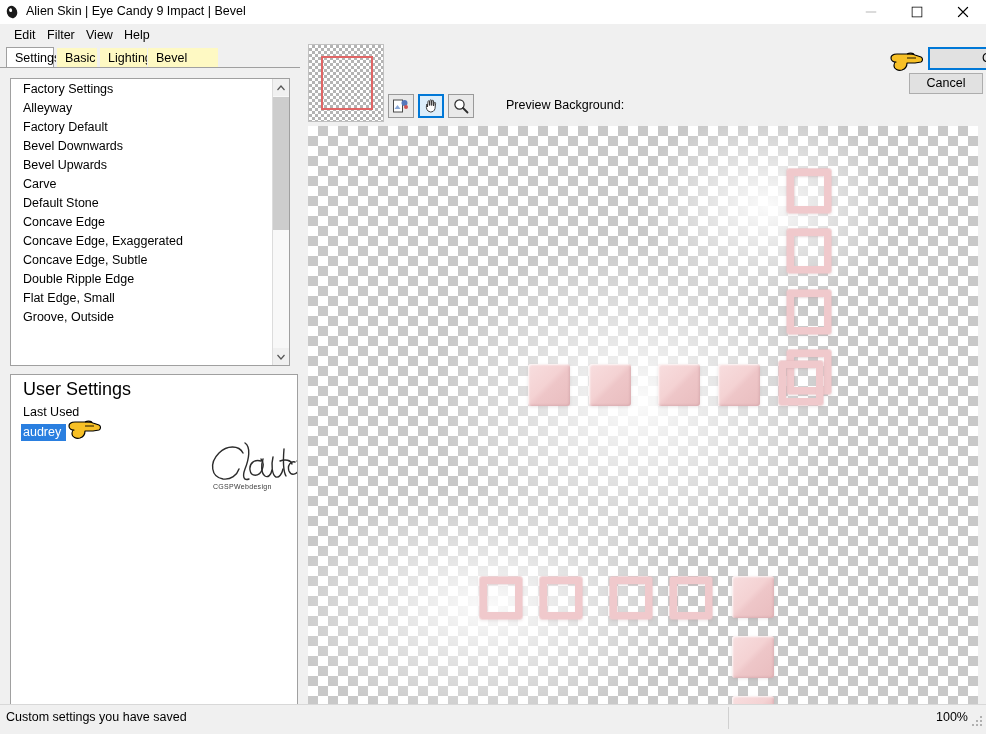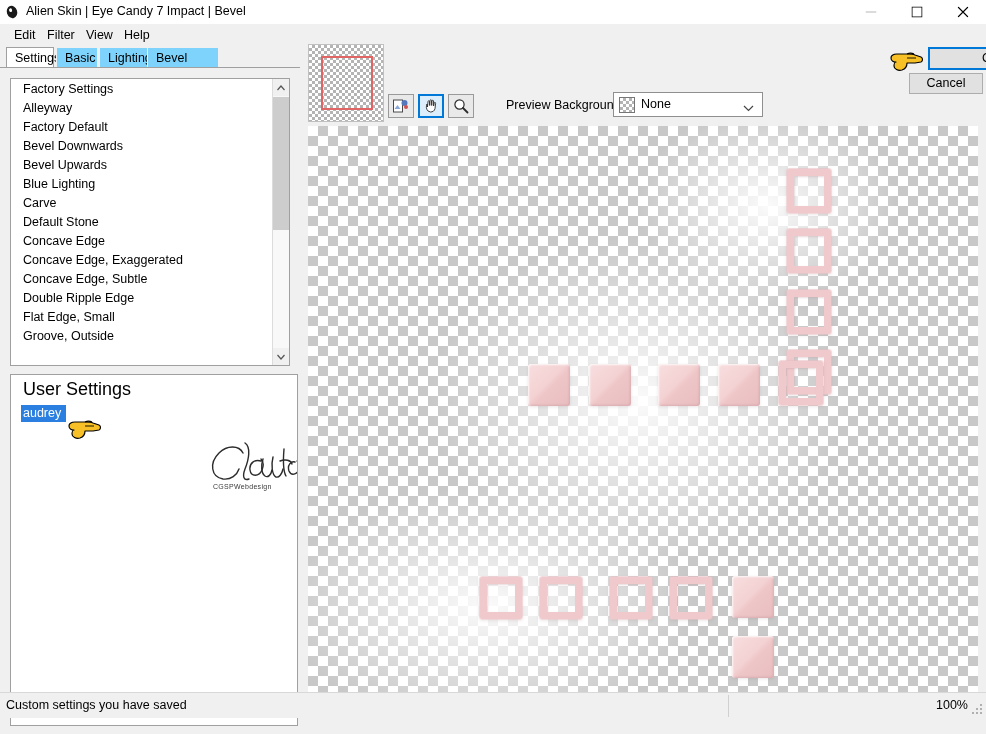--- a/index.html
+++ b/index.html
@@ -19,21 +19,21 @@
   .wc svg{position:absolute;left:50%;top:50%;transform:translate(-50%,-50%);}
   .wc-min{right:92px;} .wc-max{right:46px;} .wc-close{right:0;}
 
   
   .menubar{position:absolute;left:0;top:24px;width:986px;height:22px;background:#f0f0f0;}
   .menubar .mi{position:absolute;top:3px;padding:1px 6px;font-size:12.5px;cursor:default;}
 
   
   .tabrow{position:absolute;left:0;top:47px;width:300px;height:21px;}
   .tab{position:absolute;top:0;height:21px;line-height:20px;font-size:12.5px;
-       padding:0 8px;background:#7dd3fc;color:#000;cursor:default;
+       padding:0 8px;background:#fef9c3;color:#000;cursor:default;
        border:1px solid #f0f0f0;border-bottom:none;box-sizing:border-box;}
   .tab.active{background:#ffffff;border:1px solid #a0a0a0;border-bottom:1px solid #fff;}
   .tabline{position:absolute;left:0;top:67px;width:300px;height:1px;background:#a0a0a0;}
 
   
   .leftpanel{position:absolute;left:0;top:68px;width:300px;height:640px;background:#f0f0f0;}
 
   .listbox{position:absolute;left:10px;top:10px;width:280px;height:288px;
            background:#fff;border:1px solid #a0a0a0;box-sizing:border-box;overflow:hidden;}
   .list-inner{position:absolute;left:0;top:0;width:262px;height:100%;overflow:hidden;}
@@ -117,42 +117,42 @@
     box-sizing:border-box;
   }
   .sq-frame::after{
     content:"";position:absolute;left:7px;top:7px;right:7px;bottom:7px;
     box-shadow:inset 1px 1px 2px rgba(190,150,155,.35);border-radius:1px;
   }
   .haze{position:absolute;border-radius:50%;pointer-events:none;
         background:radial-gradient(ellipse at center,rgba(255,255,255,.92) 0%,rgba(255,255,255,0) 70%);}
 
   
-  .statusbar{position:absolute;left:0;bottom:16px;width:986px;height:26px;background:#f0f0f0;border-top:1px solid #d8d8d8;box-sizing:border-box;}
+  .statusbar{position:absolute;left:0;bottom:4px;width:986px;height:26px;background:#f0f0f0;border-top:1px solid #d8d8d8;box-sizing:border-box;}
   .status-text{position:absolute;left:6px;top:5px;font-size:12.5px;cursor:default;}
   .status-sep{position:absolute;left:728px;top:2px;width:1px;height:22px;background:#d0d0d0;}
   .status-zoom{position:absolute;right:18px;top:5px;font-size:12.5px;cursor:default;}
   .grip{position:absolute;right:3px;bottom:3px;width:12px;height:12px;}
 
   
   .hand{position:absolute;pointer-events:none;}
 </style>
 </head>
 <body>
 
 <div id="app">
 
   <div class="titlebar">
     <span class="tb-icon">
       <svg width="16" height="16" viewBox="0 0 16 16">
         <ellipse cx="7" cy="8" rx="5.2" ry="6.2" fill="#1a1a1a" transform="rotate(-18 7 8)"></ellipse>
         <ellipse cx="5.6" cy="6.2" rx="1.5" ry="1.9" fill="#ffffff" transform="rotate(-18 5.6 6.2)"></ellipse>
       </svg>
     </span>
-    <span class="tb-title">Alien Skin | Eye Candy 7 Impact | Bevel</span>
+    <span class="tb-title">Alien Skin | Eye Candy 9 Impact | Bevel</span>
 
     <div class="wc wc-min">
       <svg width="11" height="11" viewBox="0 0 11 11">
           <rect x="0" y="5" width="11" height="1" fill="#b8b8b8"></rect>
         </svg>
     </div>
     <div class="wc wc-max">
       <svg width="11" height="11" viewBox="0 0 11 11">
           <rect x="0.5" y="0.5" width="10" height="10" fill="none" stroke="#000" stroke-width="1"></rect>
         </svg>
@@ -181,21 +181,20 @@
 
   <div class="leftpanel">
 
     <div class="listbox">
       <div class="list-inner">
         <div class="lgroup">Factory Settings</div>
         <div class="litem">Alleyway</div>
         <div class="litem">Factory Default</div>
         <div class="litem">Bevel Downwards</div>
         <div class="litem">Bevel Upwards</div>
-        <div class="litem">Blue Lighting</div>
         <div class="litem">Carve</div>
         <div class="litem">Default Stone</div>
         <div class="litem">Concave Edge</div>
         <div class="litem">Concave Edge, Exaggerated</div>
         <div class="litem">Concave Edge, Subtle</div>
         <div class="litem">Double Ripple Edge</div>
         <div class="litem">Flat Edge, Small</div>
         <div class="litem">Groove, Outside</div>
 
       </div>
@@ -210,20 +209,21 @@
         <div class="sb-arrow sb-down">
           <svg width="9" height="6" viewBox="0 0 9 6">
               <path d="M1,1 L4.5,5 L8,1" stroke="#555" stroke-width="1.2" fill="none"></path>
             </svg>
         </div>
       </div>
     </div>
 
     <div class="userbox">
       <div class="ugroup">User Settings</div>
+      <div class="uitem">Last Used</div>
       <div style="height:2px"></div>
       <span class="uitem sel">audrey</span>
 
       <span class="wm">
         <svg width="130" height="56" viewBox="0 0 130 56">
           <g fill="none" stroke="#2b2b2b" stroke-width="1.4" stroke-linecap="round">
             <path d="M44,16 C40,8 28,8 20,16 C10,26 12,40 24,42 C32,43 38,38 40,32"></path>
             <path d="M46,6 C52,10 50,22 46,32 C43,40 45,44 50,42"></path>
             <path d="M62,24 C56,22 50,26 51,33 C52,40 60,40 63,33 C65,28 64,24 62,22"></path>
             <path d="M64,22 C62,28 62,36 66,39 C69,41 72,38 73,33"></path>
@@ -261,29 +261,20 @@
       </svg>
     </div>
     <div class="tbtn tb3">
       <svg width="16" height="16" viewBox="0 0 16 16">
         <circle cx="6.5" cy="6.5" r="4.6" fill="#fff" stroke="#2a2a2a" stroke-width="1.2"></circle>
         <path d="M10,10 L14.5,14.5" stroke="#2a2a2a" stroke-width="1.8" stroke-linecap="round"></path>
       </svg>
     </div>
 
     <span class="pb-label">Preview Background:</span>
-    <div class="combo">
-      <span class="combo-sw checker-xs"></span>
-      <span class="combo-txt">None</span>
-      <span class="combo-arrow">
-        <svg width="11" height="7" viewBox="0 0 11 7">
-            <path d="M1,1 L5.5,5.5 L10,1" stroke="#444" stroke-width="1.2" fill="none"></path>
-          </svg>
-      </span>
-    </div>
 
     <div class="okbtn">OK</div>
     <div class="cancelbtn">Cancel</div>
 
     <div class="canvas checker">
       <div class="haze" style="left:120px;top:110px;width:420px;height:330px;"></div>
       <div class="haze" style="left:-30px;top:360px;width:420px;height:240px;"></div>
       <div class="haze" style="left:330px;top:-20px;width:260px;height:200px;"></div>
 
       <div class="sq sq-frame" style="left:478px;top:42px;width:46px;height:46px;"></div>

